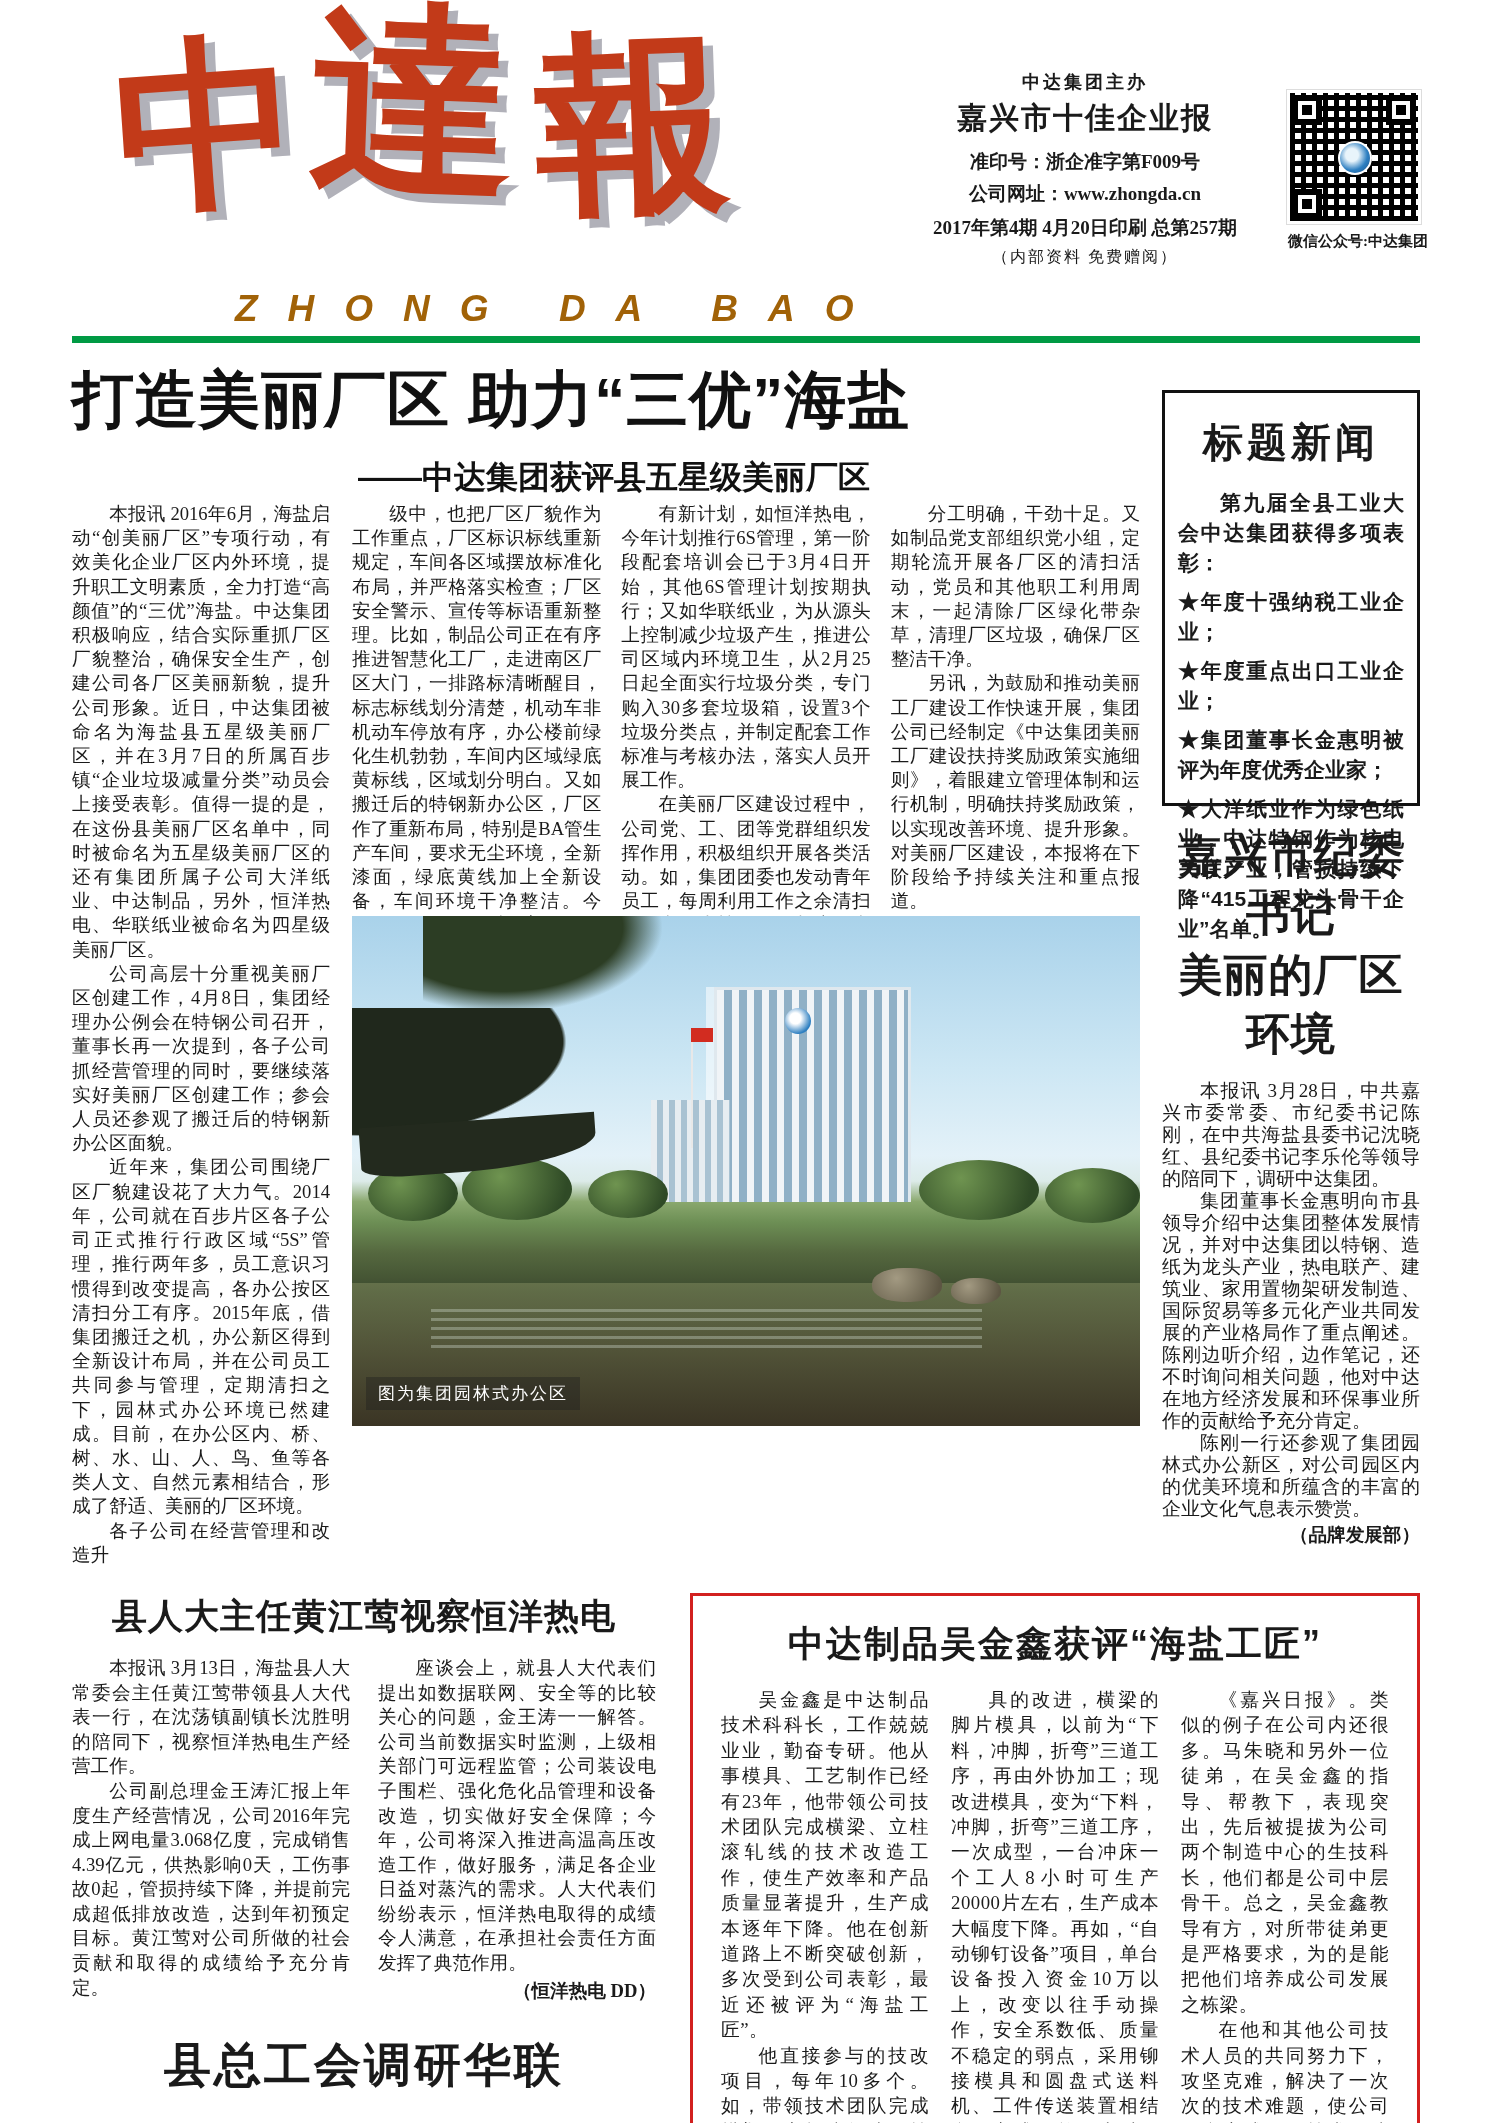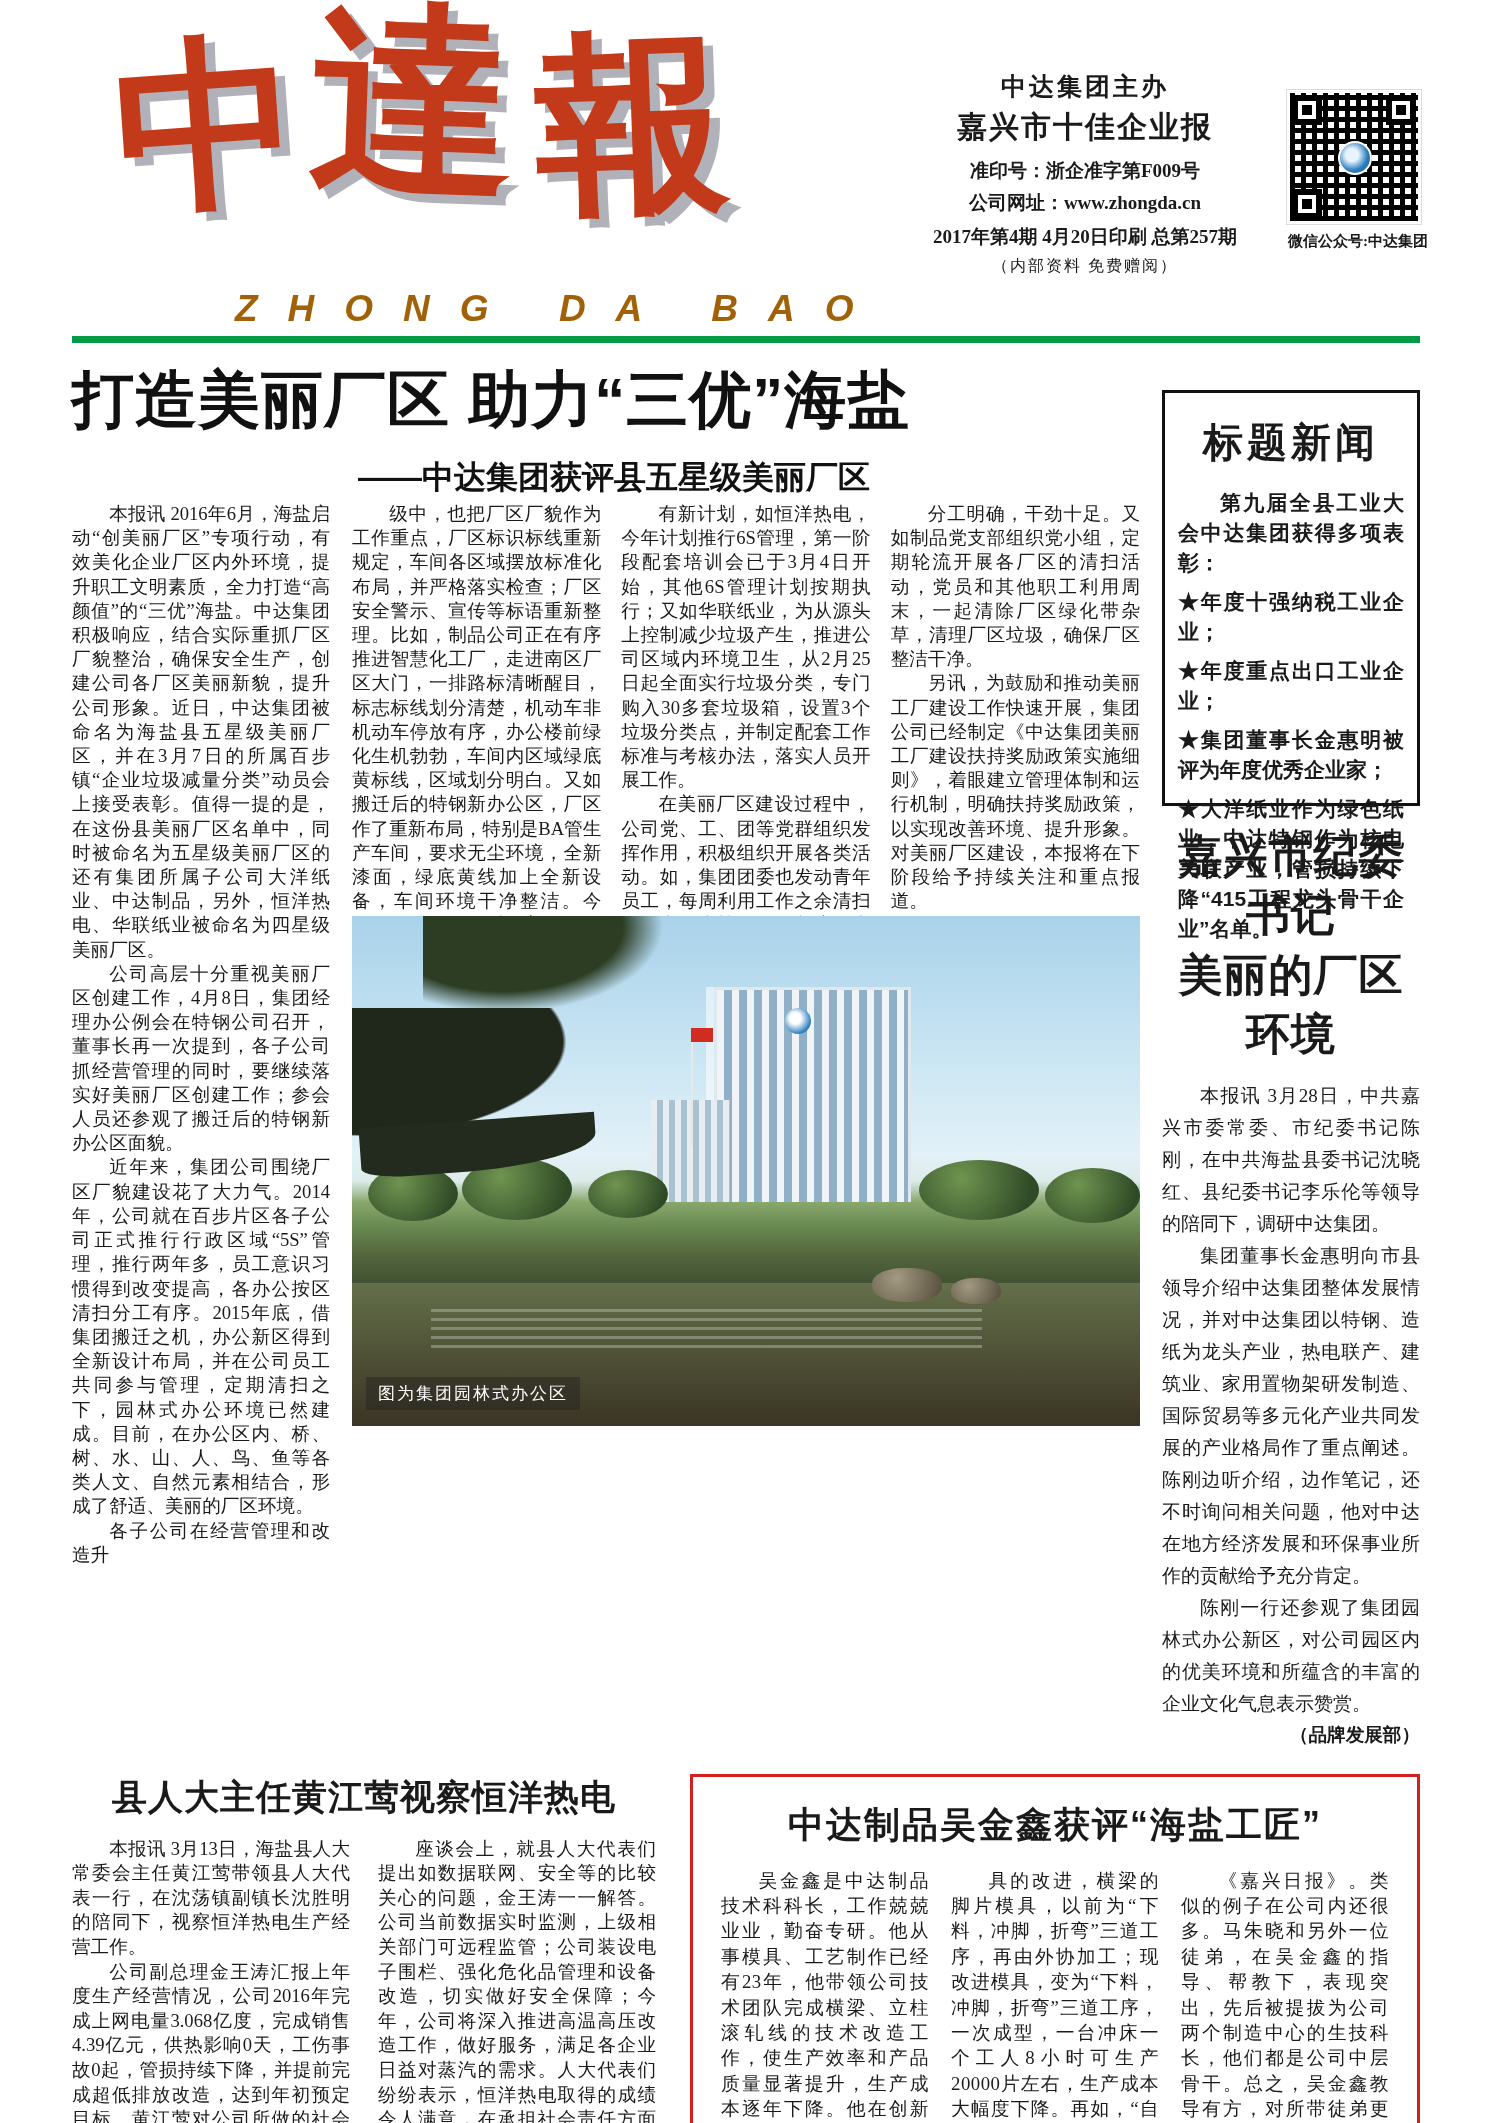--- a/index.html
+++ b/index.html
@@ -14,21 +14,21 @@
   .callig { position:absolute; left:115px; top:6px; width:600px; height:290px;
     font-family:"Liberation Serif", serif; font-weight:900; color:#c23a19;
     text-shadow:10px 9px 0 rgba(158,158,168,.8); }
   .callig span { position:absolute; line-height:1; }
   .c1 { left:0px;  top:28px;  font-size:185px; transform:rotate(-4deg); }
   .c2 { left:195px; top:-6px; font-size:205px; transform:rotate(2deg); }
   .c3 { left:420px; top:22px; font-size:195px; transform:rotate(-2deg); }
   .romanized { position:absolute; left:235px; top:288px; font-family:"Liberation Sans", sans-serif;
     font-style:italic; font-weight:900; font-size:37px; color:#a16207; letter-spacing:30px; white-space:nowrap; }
   .pubinfo { position:absolute; left:905px; top:70px; width:360px; text-align:center; }
-  .pub1 { font-size:25px; font-weight:bold; letter-spacing:3px; }
+  .pub1 { font-size:18px; font-weight:bold; letter-spacing:3px; }
   .pub2 { font-size:30px; font-weight:bold; letter-spacing:2px; margin-top:4px; }
   .pub3 { font-size:19px; font-weight:bold; margin-top:10px; }
   .pub4 { font-size:19px; font-weight:bold; margin-top:6px; }
   .pub5 { font-size:19px; font-weight:bold; margin-top:8px; white-space:nowrap; }
   .pub6 { font-size:16px; margin-top:6px; letter-spacing:2px; }
   .qr { position:absolute; left:1287px; top:90px; width:134px; height:134px; background:#fff;
     border:3px solid #fff; outline:1px solid #ddd;
     background-image:
       repeating-linear-gradient(0deg,#000 0 5px,transparent 5px 11px),
       repeating-linear-gradient(90deg,#000 0 5px,transparent 5px 11px);
@@ -90,21 +90,21 @@
   .newsbox { border:3px solid #111; height:416px; padding:14px 13px; }
   .newsbox-title { font-family:"Liberation Sans", sans-serif; font-weight:900; font-size:40px;
     text-align:center; letter-spacing:4px; margin:8px 0 18px; }
   .newsbox-intro { font-family:"Liberation Sans", sans-serif; font-weight:bold; font-size:21px;
     line-height:30px; text-indent:2em; text-align:justify; }
   .newsbox-item { font-family:"Liberation Sans", sans-serif; font-weight:bold; font-size:21px;
     line-height:30px; margin-top:9px; text-align:justify; }
   .insp { margin-top:20px; }
   .insp-head { font-family:"Liberation Sans", sans-serif; font-weight:900; font-size:44px;
     line-height:1.35; text-align:center; letter-spacing:1px; }
-  .insp-body { margin-top:16px; font-size:19px; line-height:32px; }
+  .insp-body { margin-top:16px; font-size:19px; line-height:22px; }
   .insp-body p { text-indent:2em; text-align:justify; }
   
   .bottomflex { display:flex; gap:34px; margin-top:26px; }
   .bot-left { width:584px; }
   .art-title { font-family:"Liberation Sans", sans-serif; font-weight:900; font-size:35px;
     text-align:center; letter-spacing:1px; }
   .art-title.big { font-size:47px; letter-spacing:3px; }
   .twocols { display:flex; gap:28px; margin-top:16px; }
   .twocols > div { flex:1; }
   .smalltext { font-size:18.6px; line-height:24.6px; }

